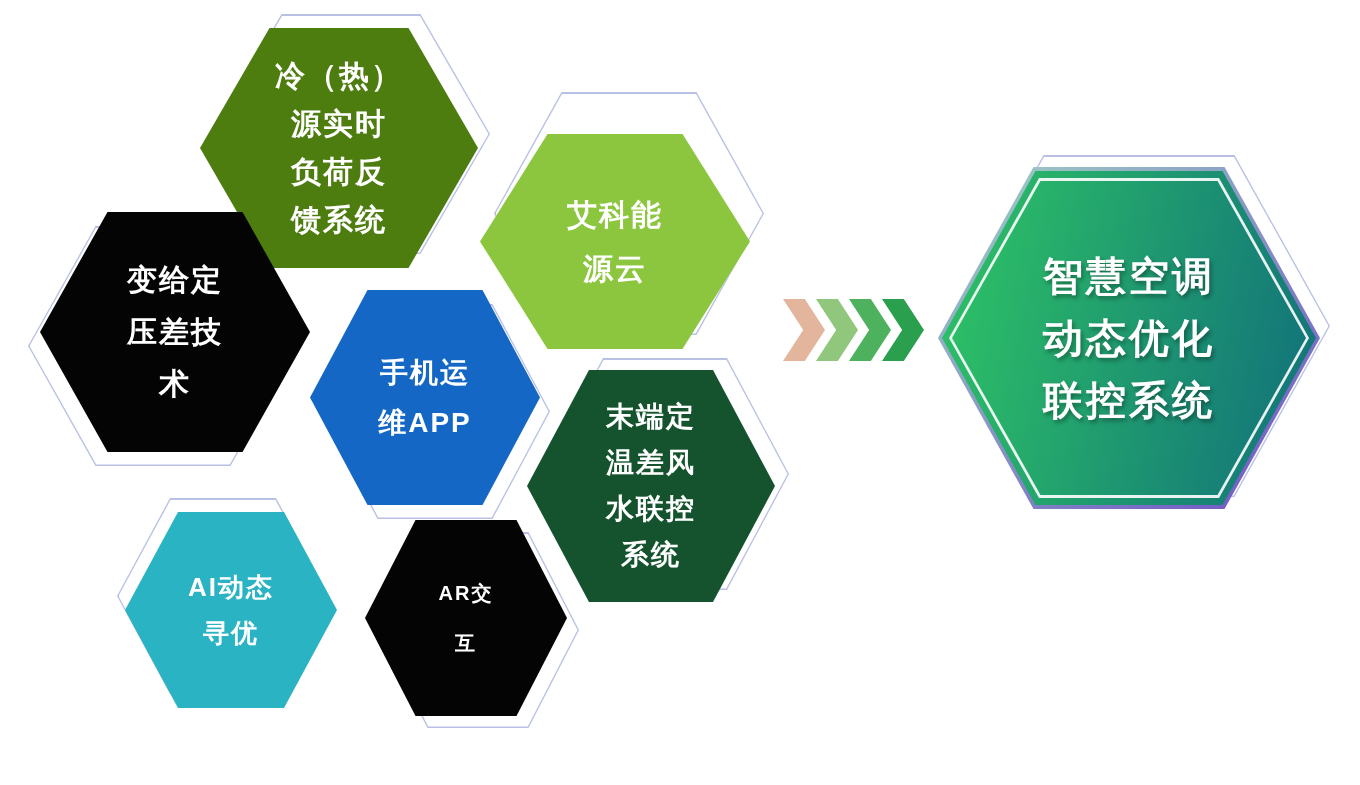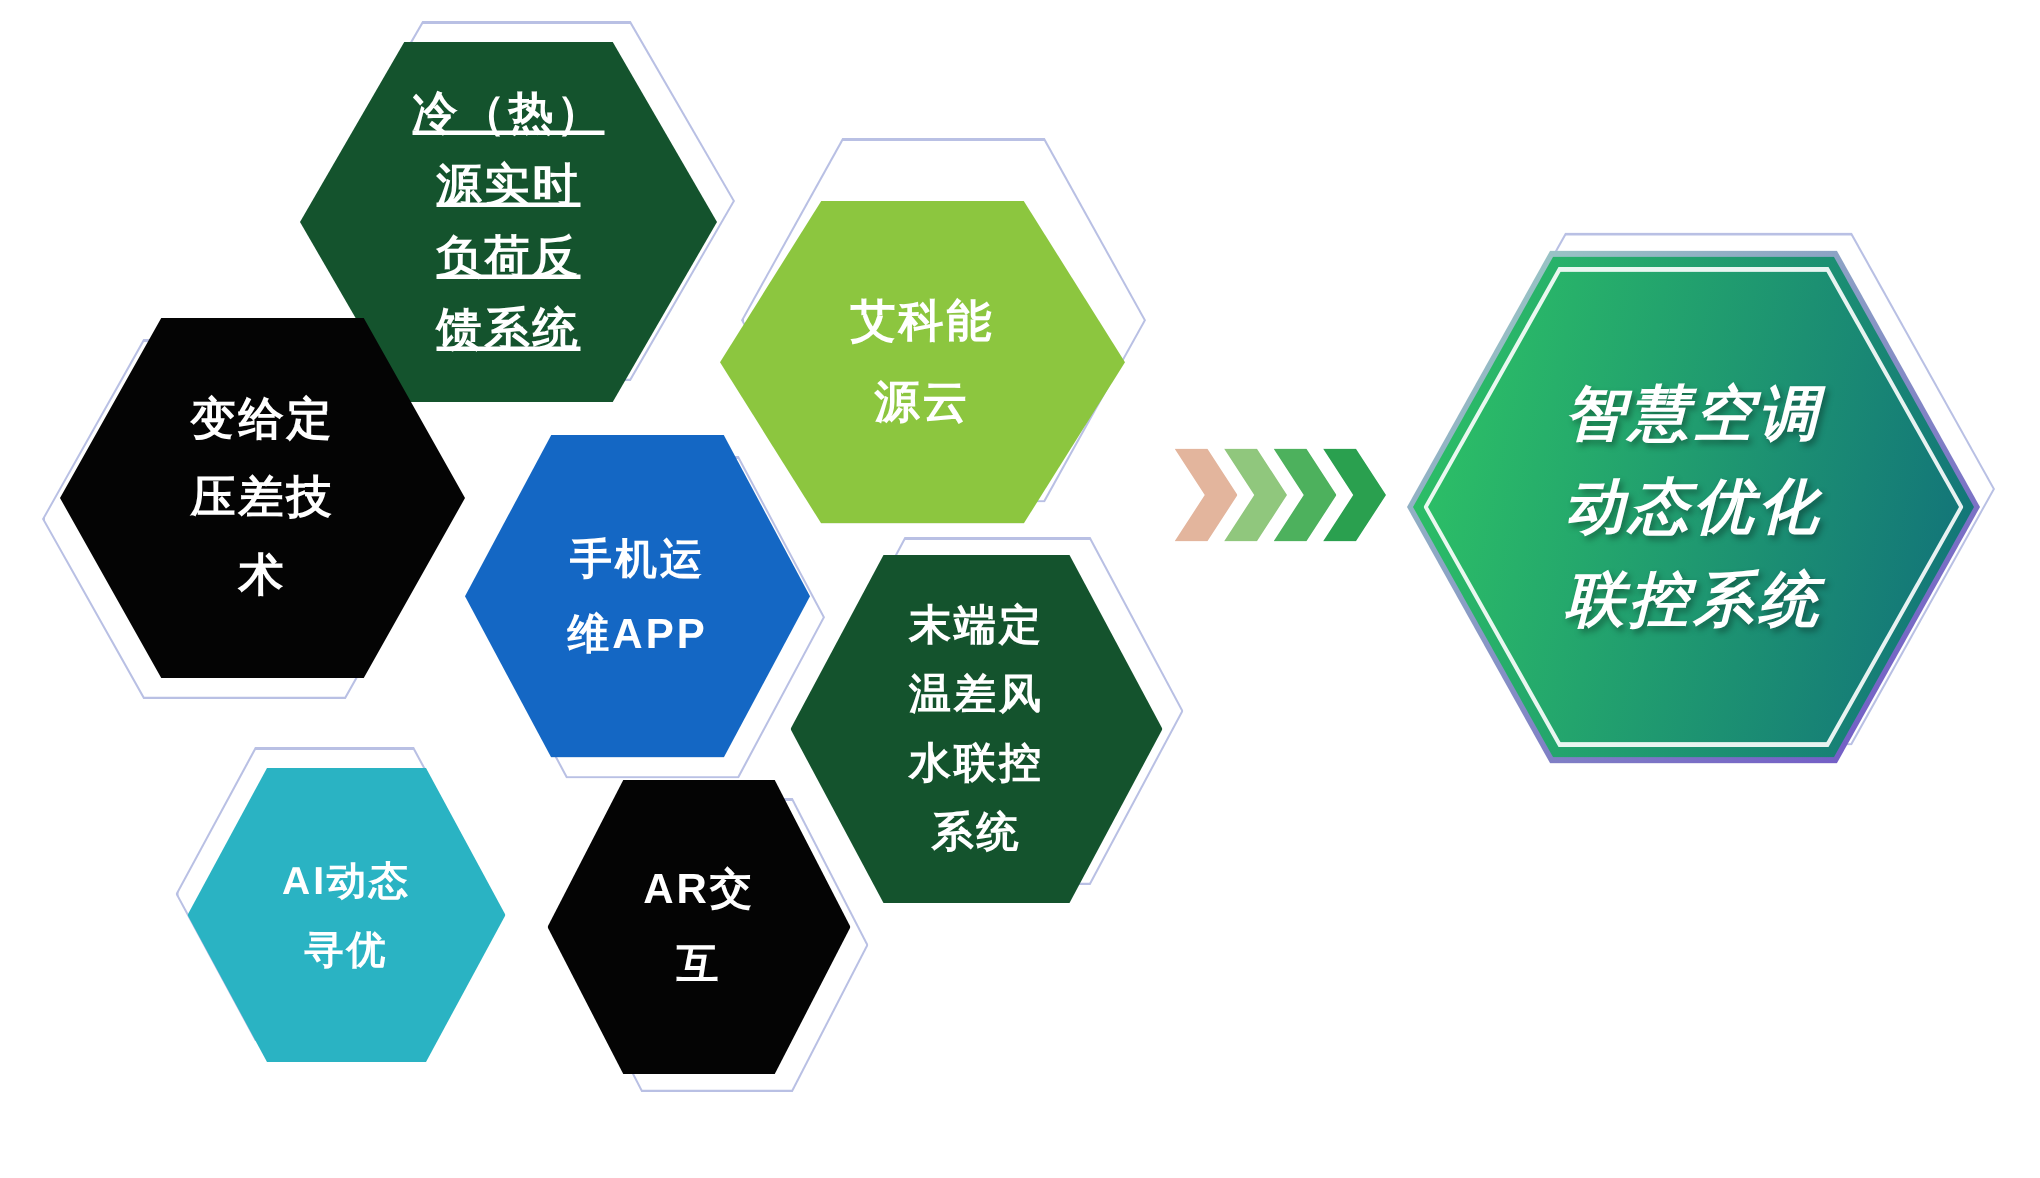--- a/index.html
+++ b/index.html
@@ -30,54 +30,54 @@
   .m3 .hex-outline{left:10px;top:14px;}
   .m3 .hex-fill{font-size:28px;line-height:50px;}
   .m4{left:527px;top:370px;width:248px;height:232px;}
   .m4 .hex-outline{left:14px;top:-12px;}
   .m4 .hex-fill{font-size:28px;line-height:46px;}
   .m5{left:125px;top:500px;width:212px;height:196px;margin-top:12px;}
   .m5 .hex-outline{left:-8px;top:-14px;}
   .m5 .hex-fill{font-size:26px;line-height:46px;}
   .m6{left:365px;top:520px;width:202px;height:196px;}
   .m6 .hex-outline{left:12px;top:12px;}
-  .m6 .hex-fill{font-size:28px;line-height:50px;}
+  .m6 .hex-fill{font-size:20px;line-height:50px;}
   
   .chevrons{position:absolute;left:783px;top:299px;width:145px;height:62px;}
   .chev{
     position:absolute;top:0;width:42px;height:62px;
     clip-path:polygon(0 0,52% 0,100% 50%,52% 100%,0 100%,48% 50%);
   }
   .chev:nth-child(1){left:0;}
   .chev:nth-child(2){left:33px;}
   .chev:nth-child(3){left:66px;}
   .chev:nth-child(4){left:99px;}
   
-  .bighex{position:absolute;left:938px;top:167px;width:382px;height:342px;font-style:italic;}
+  .bighex{position:absolute;left:938px;top:167px;width:382px;height:342px;}
   .bh-outline{position:absolute;left:10px;top:-12px;width:100%;height:100%;background:#b9c0e4;}
   .bh-border{position:absolute;inset:0;filter:drop-shadow(6px 8px 10px rgba(60,40,120,0.30));}
   .bh-fill{position:absolute;inset:4px;}
   .bh-ring{position:absolute;inset:11px;background:rgba(255,255,255,0.9);}
   .bh-fill2{position:absolute;inset:14px;}
   .bh-text{
     position:absolute;inset:0;display:flex;align-items:center;justify-content:center;
     text-align:center;color:#ffffff;font-weight:800;font-size:40px;line-height:62px;
     letter-spacing:3px;white-space:pre-line;text-shadow:2px 3px 4px rgba(0,0,0,0.35);
   }
 </style>
 </head>
 <body>
 
 <div>
 
   <div class="module m0">
     <div class="hex-outline hex" style="background: rgb(185, 192, 228);">
         <div class="hex-outline-inner hex"></div>
       </div>
-    <div class="hex-fill hex" style="background: #14532d; text-decoration: underline;">冷（热）
+    <div class="hex-fill hex" style="background: #4d7c0f;">冷（热）
 源实时
 负荷反
 馈系统</div>
   </div>
 
   <div class="module m1">
     <div class="hex-outline hex" style="background: rgb(185, 192, 228);">
         <div class="hex-outline-inner hex"></div>
       </div>
     <div class="hex-fill hex" style="background: rgb(140, 198, 63); margin-top: 28px;">艾科能

